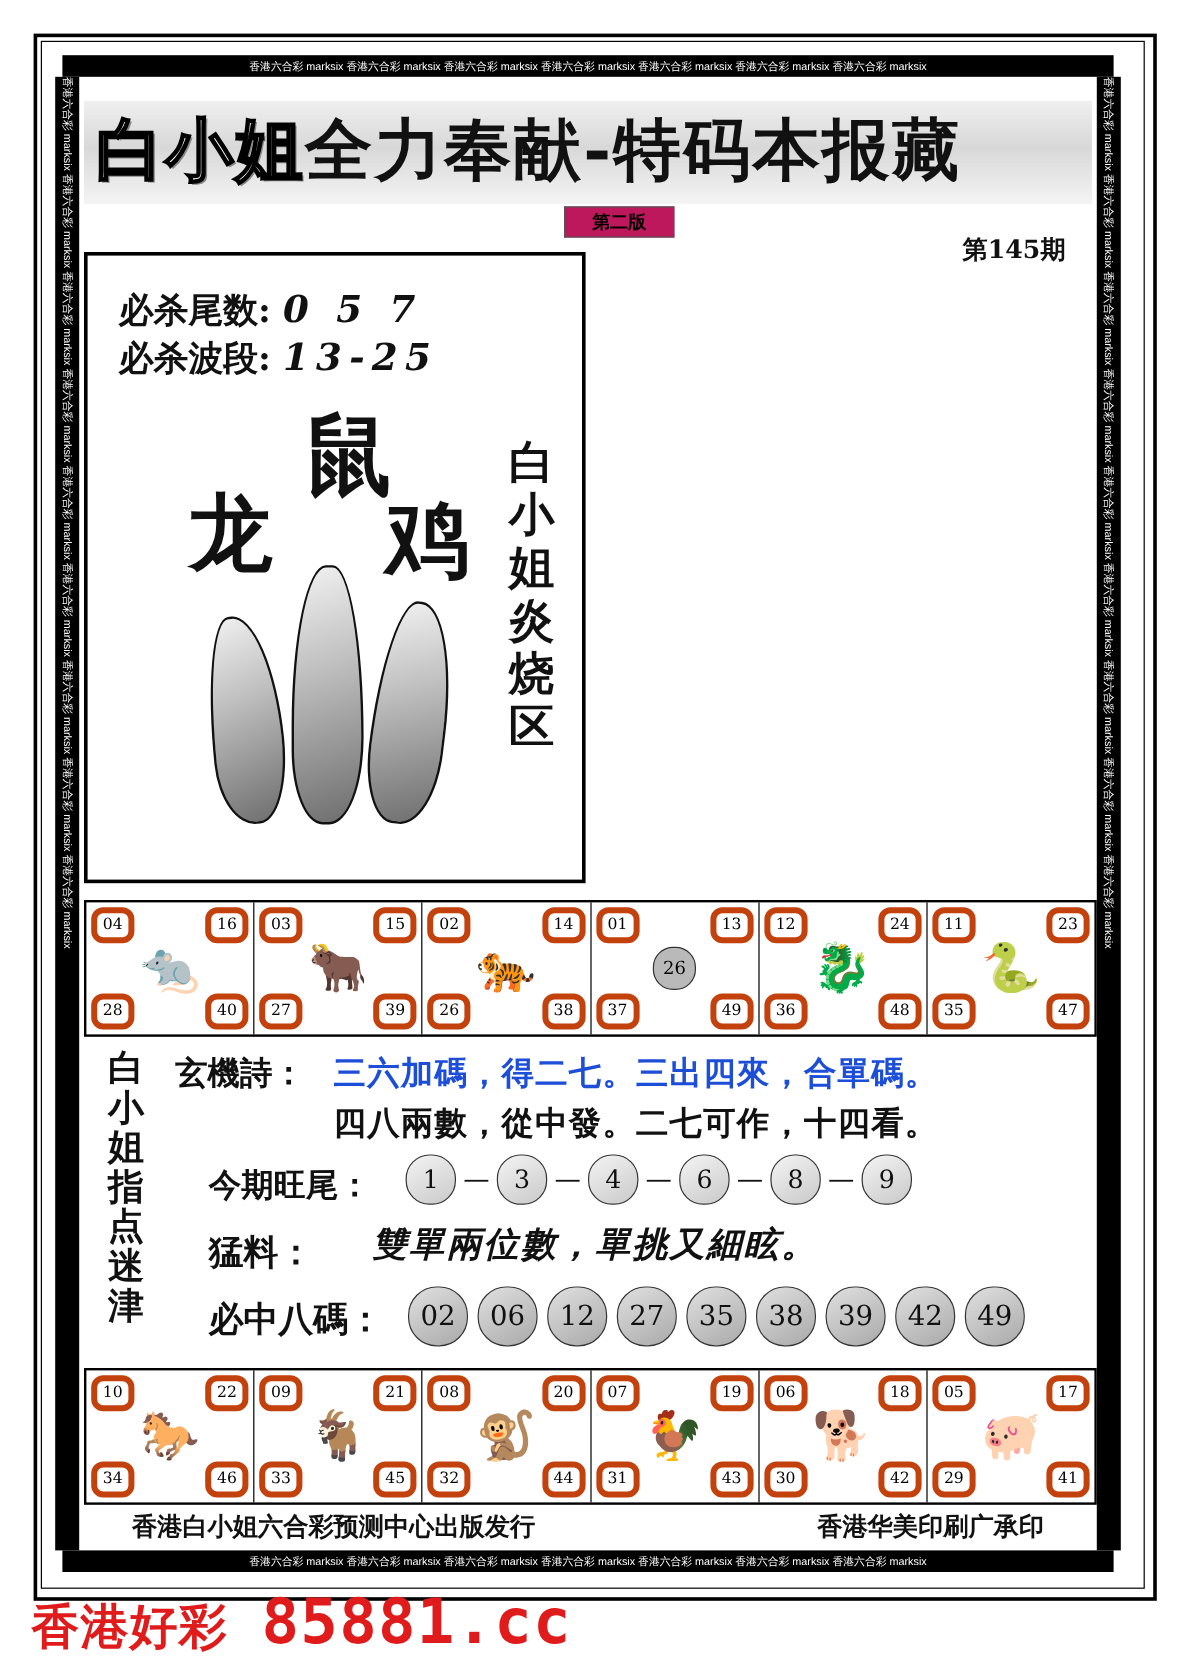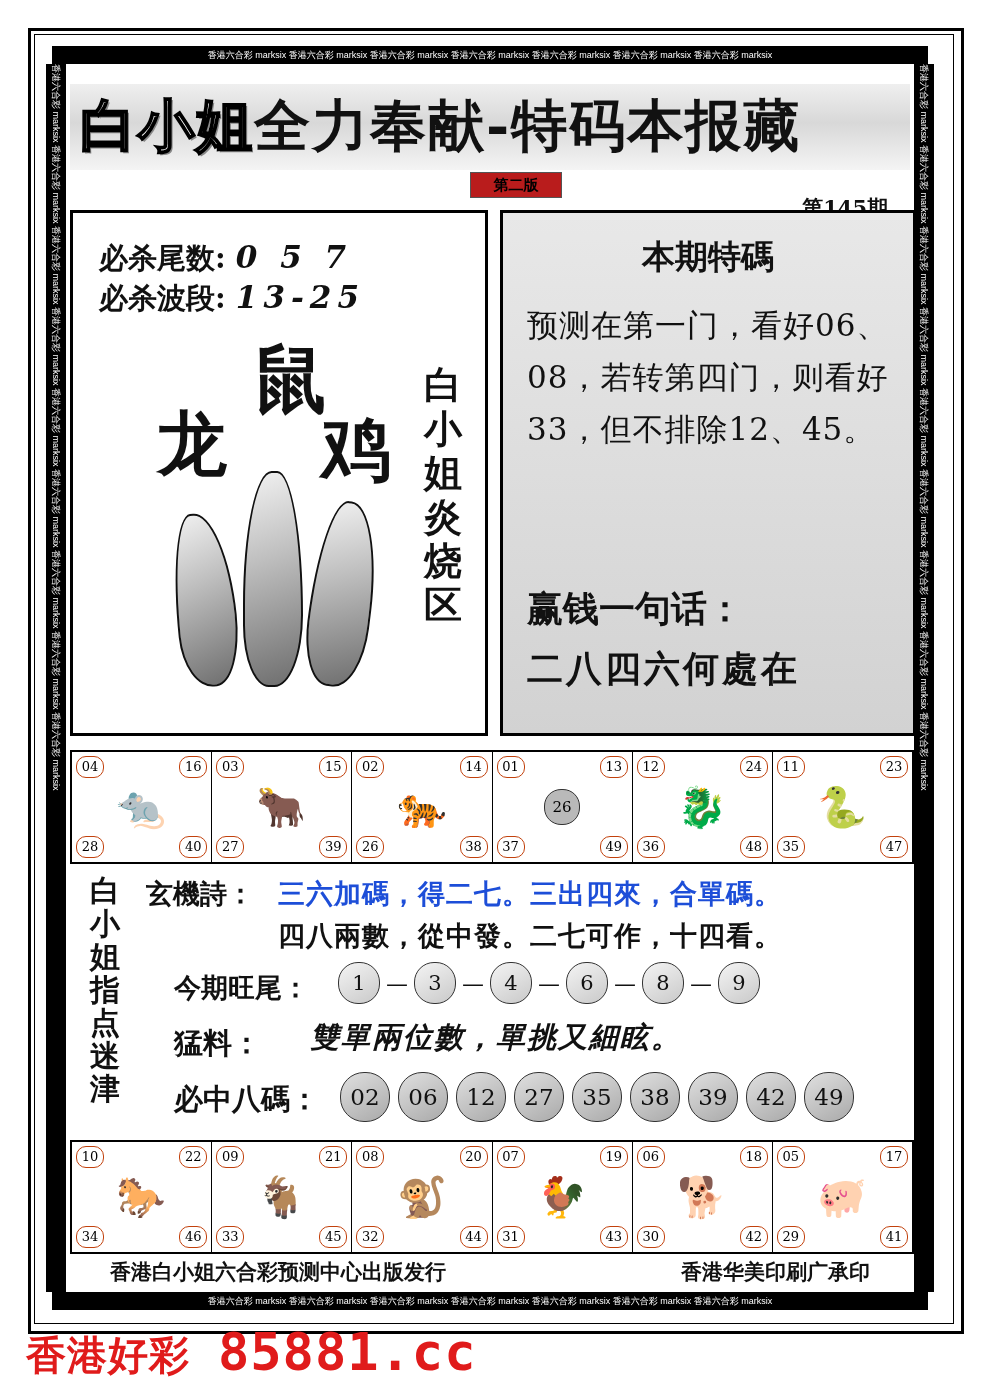--- a/index.html
+++ b/index.html
@@ -18,21 +18,21 @@
   .strip-left{left:46px;top:64px;width:20px;height:1228px;}
   .strip-right{left:914px;top:64px;width:20px;height:1228px;}
   .vert-inner{position:absolute;left:0;top:0;width:1228px;height:20px;line-height:20px;font-size:9px;transform-origin:0 0;transform:rotate(90deg) translateY(-20px);white-space:nowrap;}
 
   
   .header{position:absolute;left:70px;top:76px;width:840px;height:120px;}
   .hdr-shade{position:absolute;left:0;top:8px;width:840px;height:86px;background:linear-gradient(180deg,#efefef 0%,#d8d8d8 45%,#f4f4f4 100%);}
   .title-main{position:absolute;left:10px;top:10px;width:830px;height:78px;line-height:78px;font-family:"DejaVu Serif","Liberation Serif",serif;font-weight:bold;font-size:56px;color:#111;letter-spacing:2px;white-space:nowrap;}
   .title-white{color:#fff;-webkit-text-stroke:2px #000;text-shadow:2px 2px 0 #888;}
   .issue{position:absolute;right:22px;top:86px;font-family:"DejaVu Serif","Liberation Serif",serif;font-weight:bold;font-size:21px;color:#111;margin-top:32px;}
-  .edition{position:absolute;left:400px;top:96px;width:90px;height:24px;line-height:24px;text-align:center;background:#b91c1c;border:1px solid #555;font-size:15px;font-weight:bold;font-family:"DejaVu Serif","Liberation Serif",serif;}
+  .edition{position:absolute;left:400px;top:96px;width:90px;height:24px;line-height:24px;text-align:center;background:#be185d;border:1px solid #555;font-size:15px;font-weight:bold;font-family:"DejaVu Serif","Liberation Serif",serif;}
 
   
   .panel-left{position:absolute;left:70px;top:210px;width:412px;height:520px;border:3px solid #000;background:#fff;}
   .kill-line{position:absolute;font-family:"DejaVu Serif","Liberation Serif",serif;font-weight:bold;font-size:29px;color:#111;white-space:nowrap;}
   .kill1{left:26px;top:26px;}
   .kill2{left:26px;top:66px;}
   .kill-val{font-style:italic;font-size:31px;letter-spacing:6px;}
   .zod-big{position:absolute;font-family:"DejaVu Serif","Liberation Serif",serif;font-weight:bold;color:#111;}
   .zod-rat{left:180px;top:118px;font-size:74px;}
   .zod-dragon{left:84px;top:185px;font-size:70px;}
@@ -50,21 +50,21 @@
   .ph-body{position:absolute;left:24px;top:86px;width:362px;font-family:"DejaVu Serif","Liberation Serif",serif;font-size:31px;line-height:52px;color:#111;letter-spacing:1px;}
   .ph-win1{position:absolute;left:24px;top:372px;font-family:"DejaVu Serif","Liberation Serif",serif;font-weight:bold;font-size:36px;color:#111;}
   .ph-win2{position:absolute;left:24px;top:432px;font-family:"DejaVu Serif","Liberation Serif",serif;font-weight:bold;font-size:36px;color:#111;letter-spacing:3px;}
 
   
   .zrow{position:absolute;left:70px;width:840px;height:110px;border:2px solid #000;background:#fff;display:flex;}
   .zrow-top{top:750px;}
   .zrow-bot{top:1140px;}
   .zcell{flex:1;position:relative;border-right:1px solid #000;}
   .zcell:last-child{border-right:none;}
-  .znum{position:absolute;width:26px;height:20px;line-height:20px;text-align:center;font-size:13px;font-family:"DejaVu Serif","Liberation Serif",serif;background:#fff;border:1px solid #c2410c;border-radius:10px;}
+  .znum{position:absolute;width:26px;height:20px;line-height:20px;text-align:center;font-size:13px;font-family:"DejaVu Serif","Liberation Serif",serif;background:#fff;border:5px solid #c2410c;border-radius:10px;}
   .zn-tl{left:4px;top:4px;}
   .zn-tr{right:4px;top:4px;}
   .zn-bl{left:4px;bottom:4px;}
   .zn-br{right:4px;bottom:4px;}
   .zcircle{position:absolute;left:50%;top:50%;transform:translate(-50%,-50%);font-size:15px;width:34px;height:34px;line-height:34px;text-align:center;border-radius:17px;background:#b9b9b9;border:1px solid #333;font-family:"DejaVu Serif","Liberation Serif",serif;}
   .zanimal{position:absolute;left:50%;top:50%;transform:translate(-50%,-50%);font-size:40px;color:#2a2a2a;line-height:1;}
 
   
   .midblock{position:absolute;left:70px;top:866px;width:840px;height:270px;background:#fff;}
   .side-vert{position:absolute;left:6px;top:8px;width:58px;font-family:"DejaVu Serif","Liberation Serif",serif;font-weight:bold;font-size:30px;line-height:33px;text-align:center;color:#111;}
@@ -133,26 +133,20 @@
 
     <div class="flames">
       <div class="flame f1"></div>
       <div class="flame f2"></div>
       <div class="flame f3"></div>
     </div>
 
     <div class="vert-label">白小姐炎烧区</div>
   </div>
 
-  <div class="panel-right">
-    <div class="ph-title">本期特碼</div>
-    <div class="ph-body">预测在第一门，看好06、08，若转第四门，则看好33，但不排除12、45。</div>
-    <div class="ph-win1">赢钱一句话：</div>
-    <div class="ph-win2">二八四六何處在</div>
-  </div>
 
   <div class="zrow zrow-top">
     <div class="zcell">
       <div class="znum zn-tl">04</div>
       <div class="znum zn-tr">16</div>
       <div class="znum zn-bl">28</div>
       <div class="znum zn-br">40</div>
       <div class="zanimal">🐀</div>
     </div>
     <div class="zcell">

